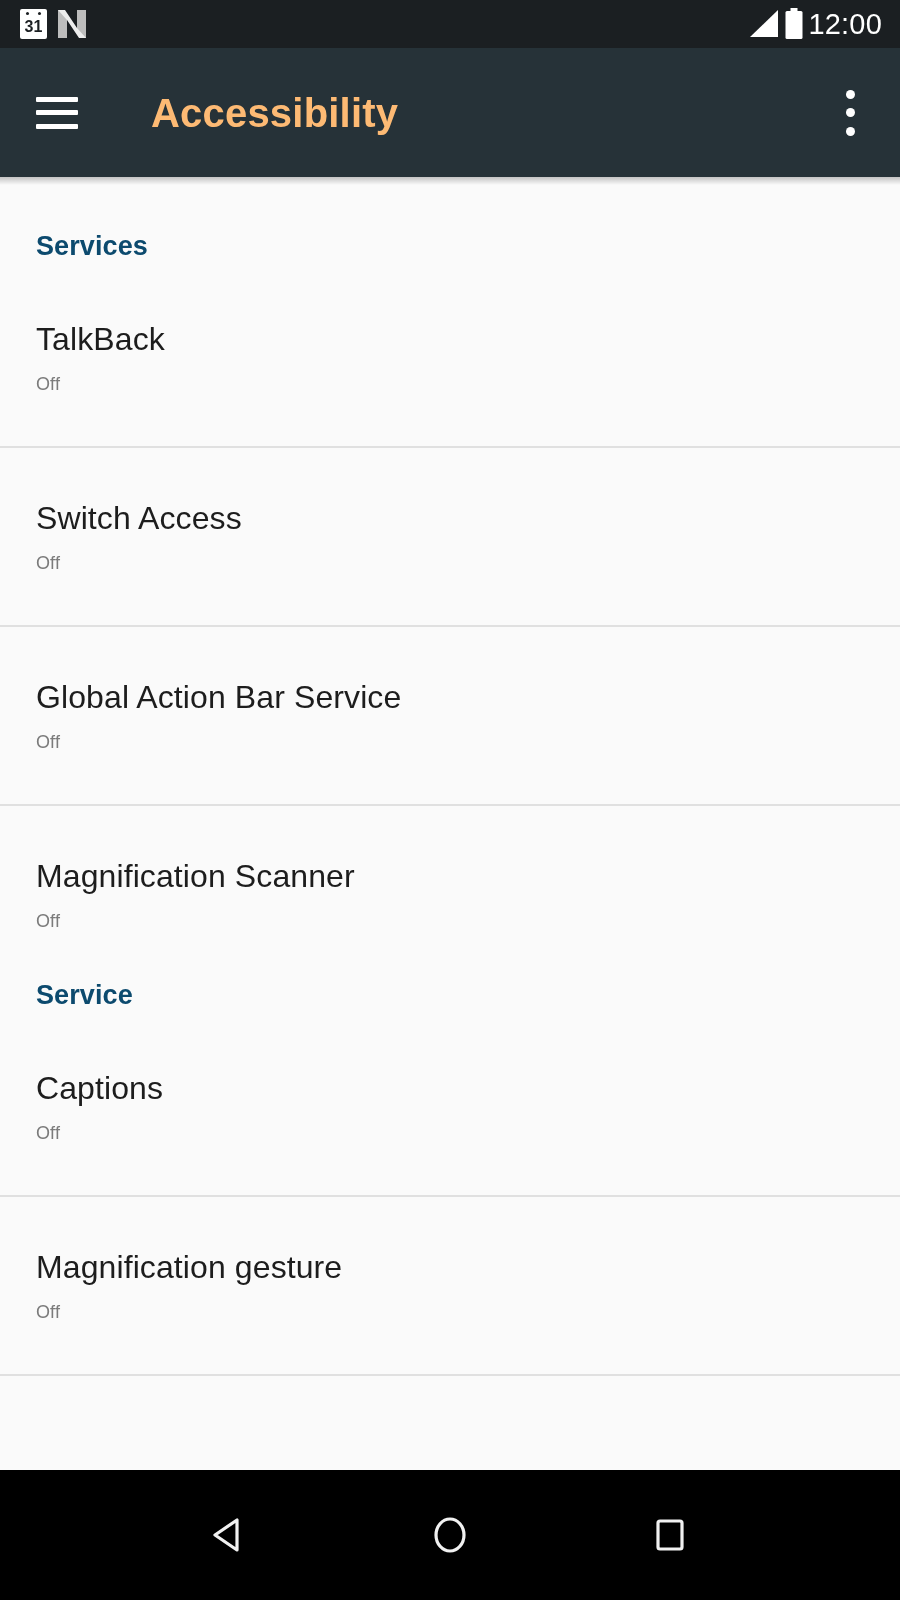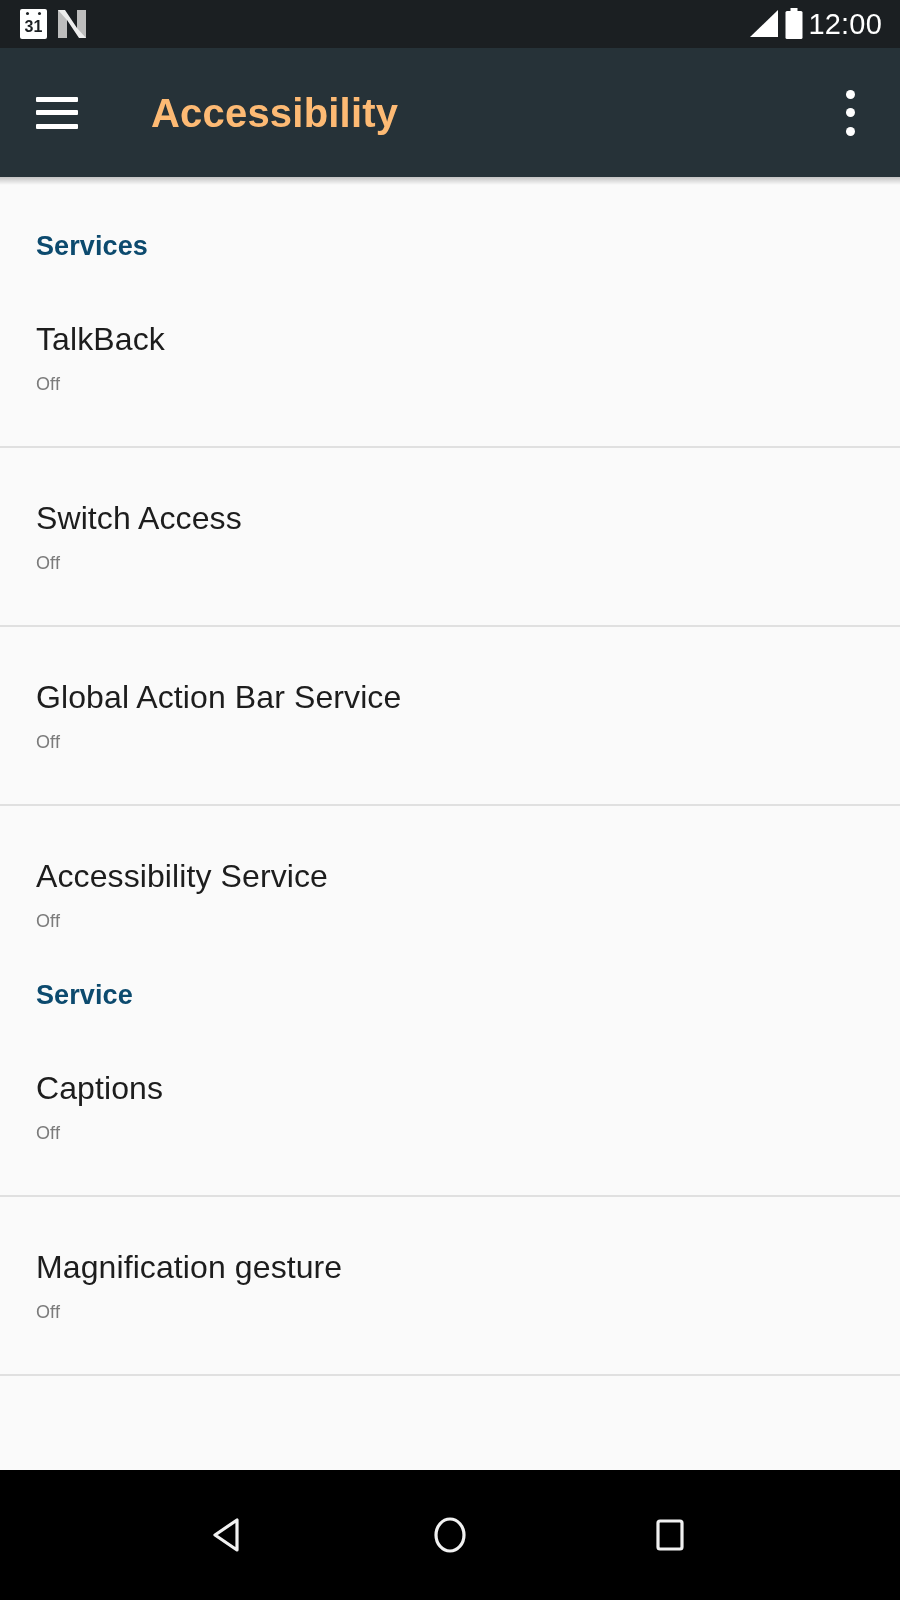--- a/index.html
+++ b/index.html
@@ -210,21 +210,21 @@
     <div class="divider"></div>
 
     <div class="pref pref-rest">
       <div class="title">Global Action Bar Service</div>
       <div class="summary">Off</div>
     </div>
     <div class="sp-after-summary"></div>
     <div class="divider"></div>
 
     <div class="pref pref-rest">
-      <div class="title">Accessibility Service</div>
+      <div class="title">Magnification Scanner</div>
       <div class="summary">Off</div>
     </div>
 
     <div class="section-header sec-system">Service</div>
 
     <div class="pref pref-first">
       <div class="title">Captions</div>
       <div class="summary">Off</div>
     </div>
     <div class="sp-after-summary"></div>

